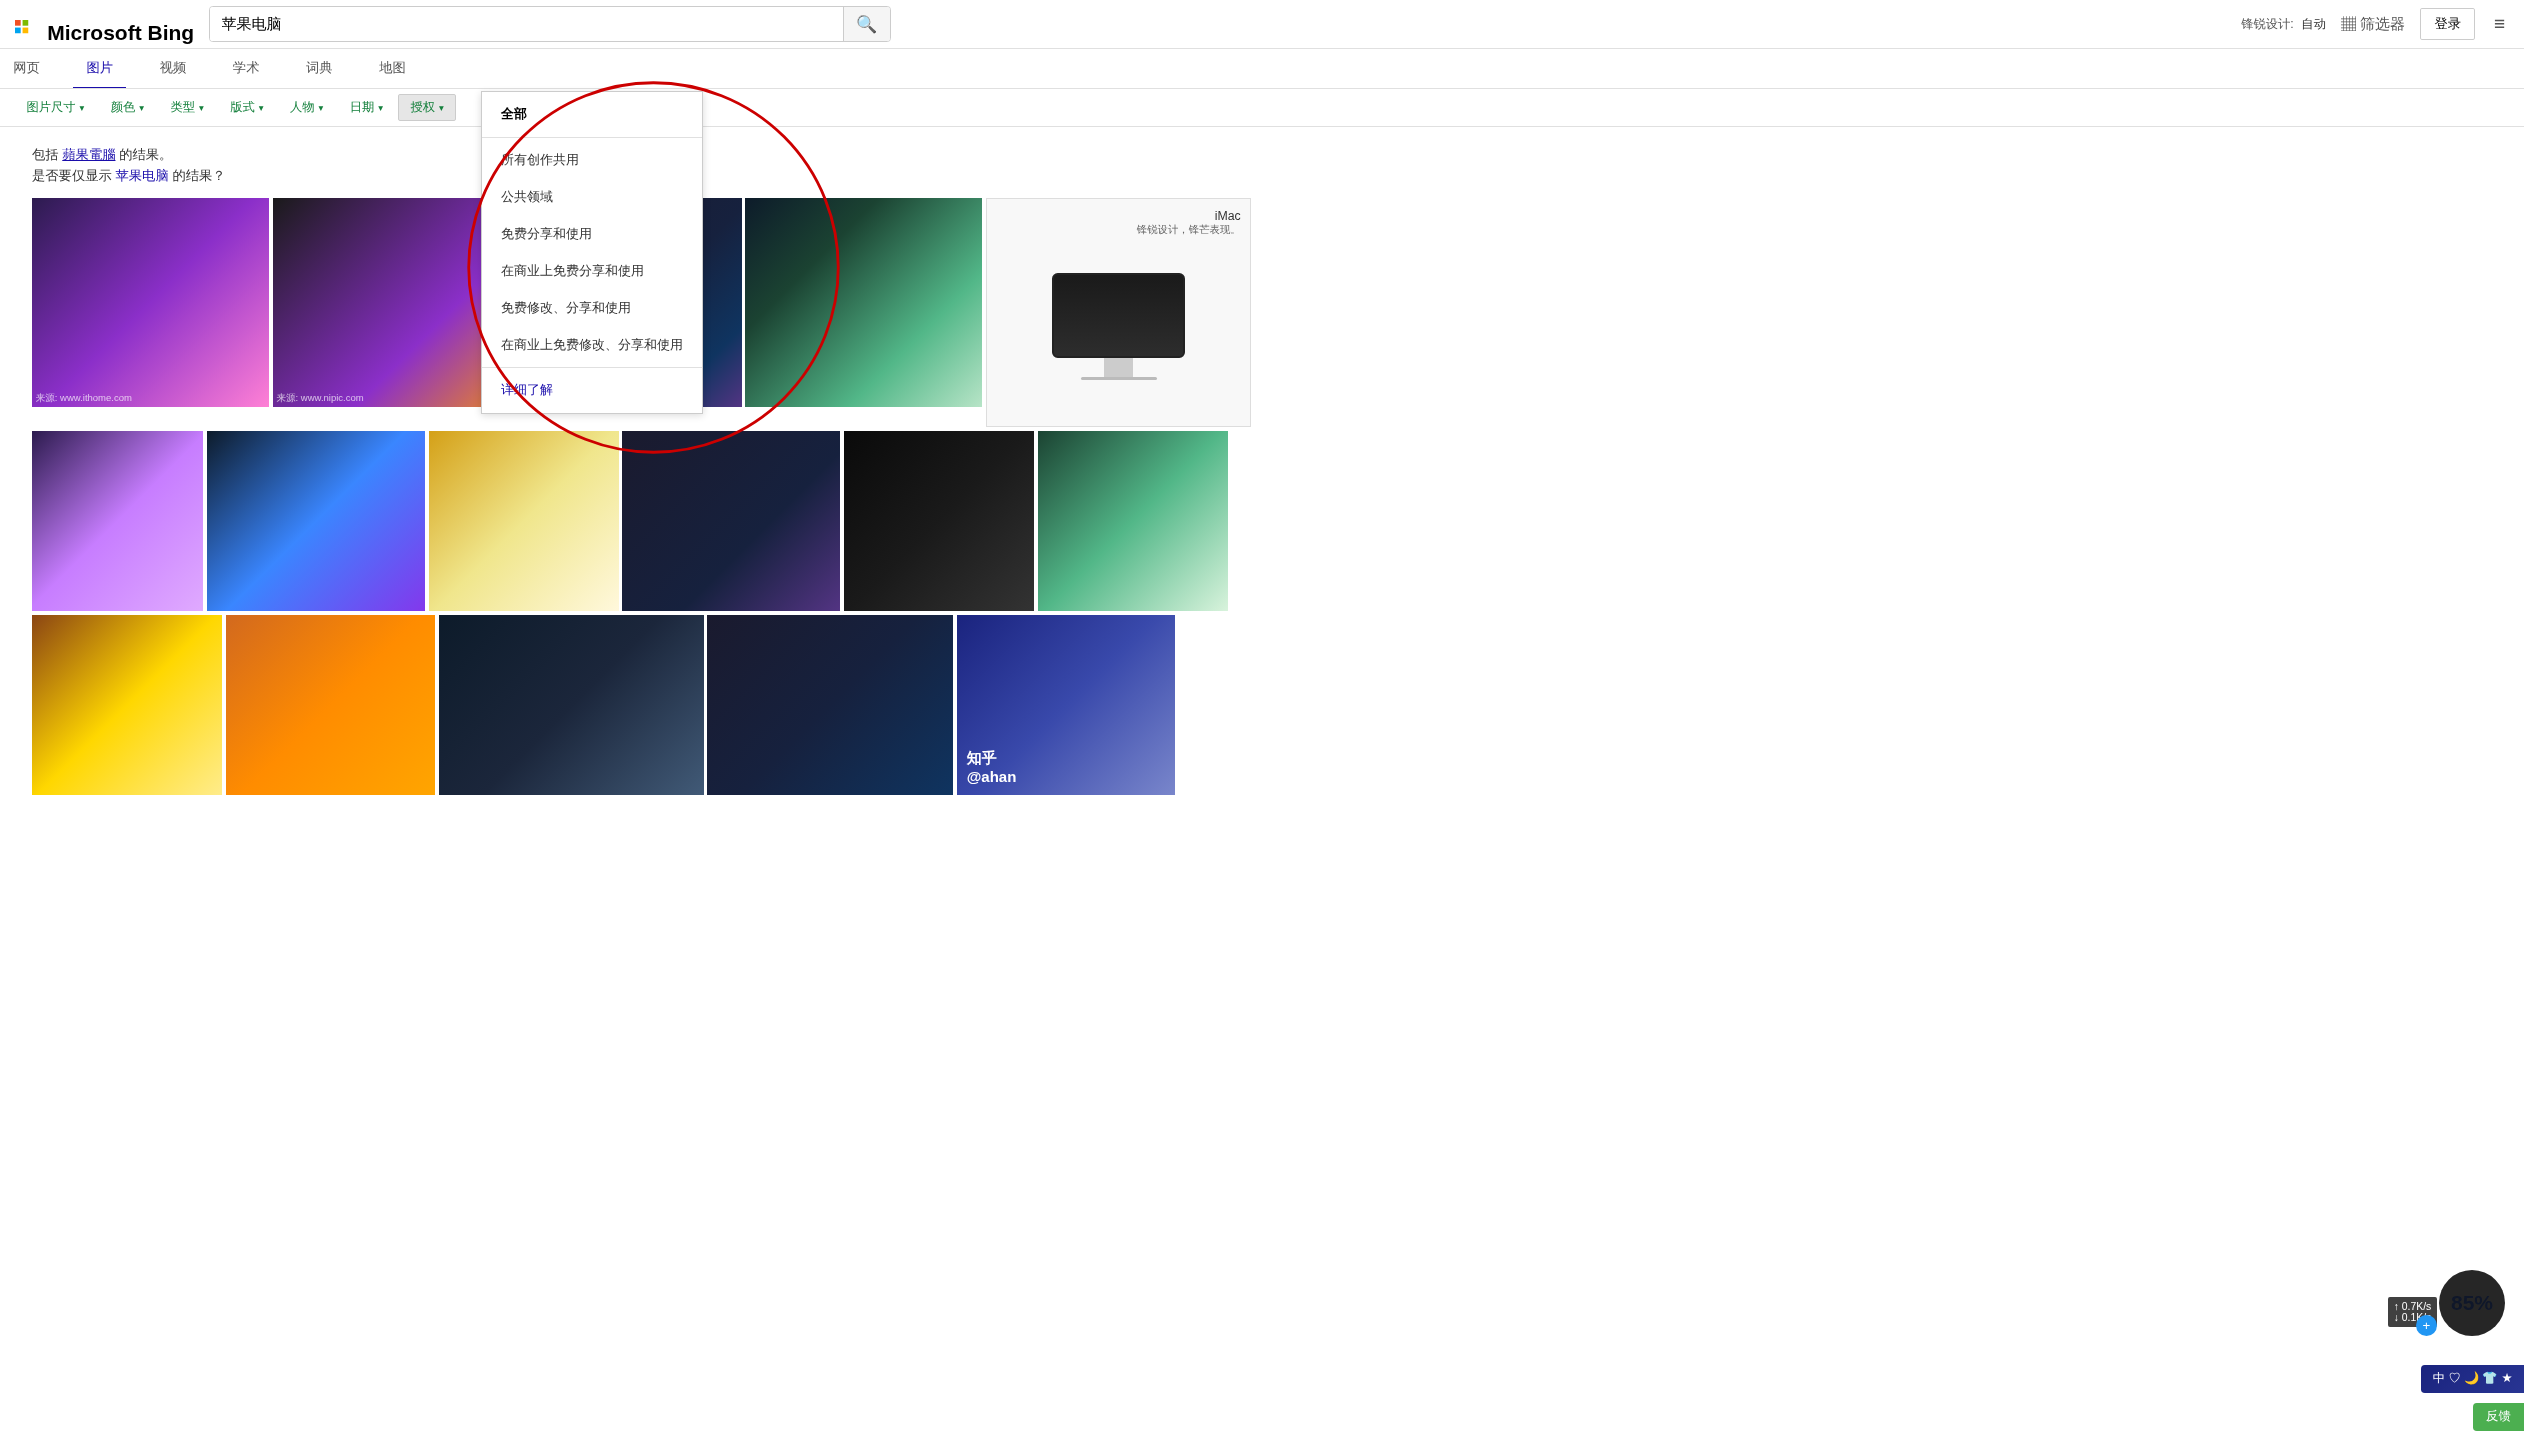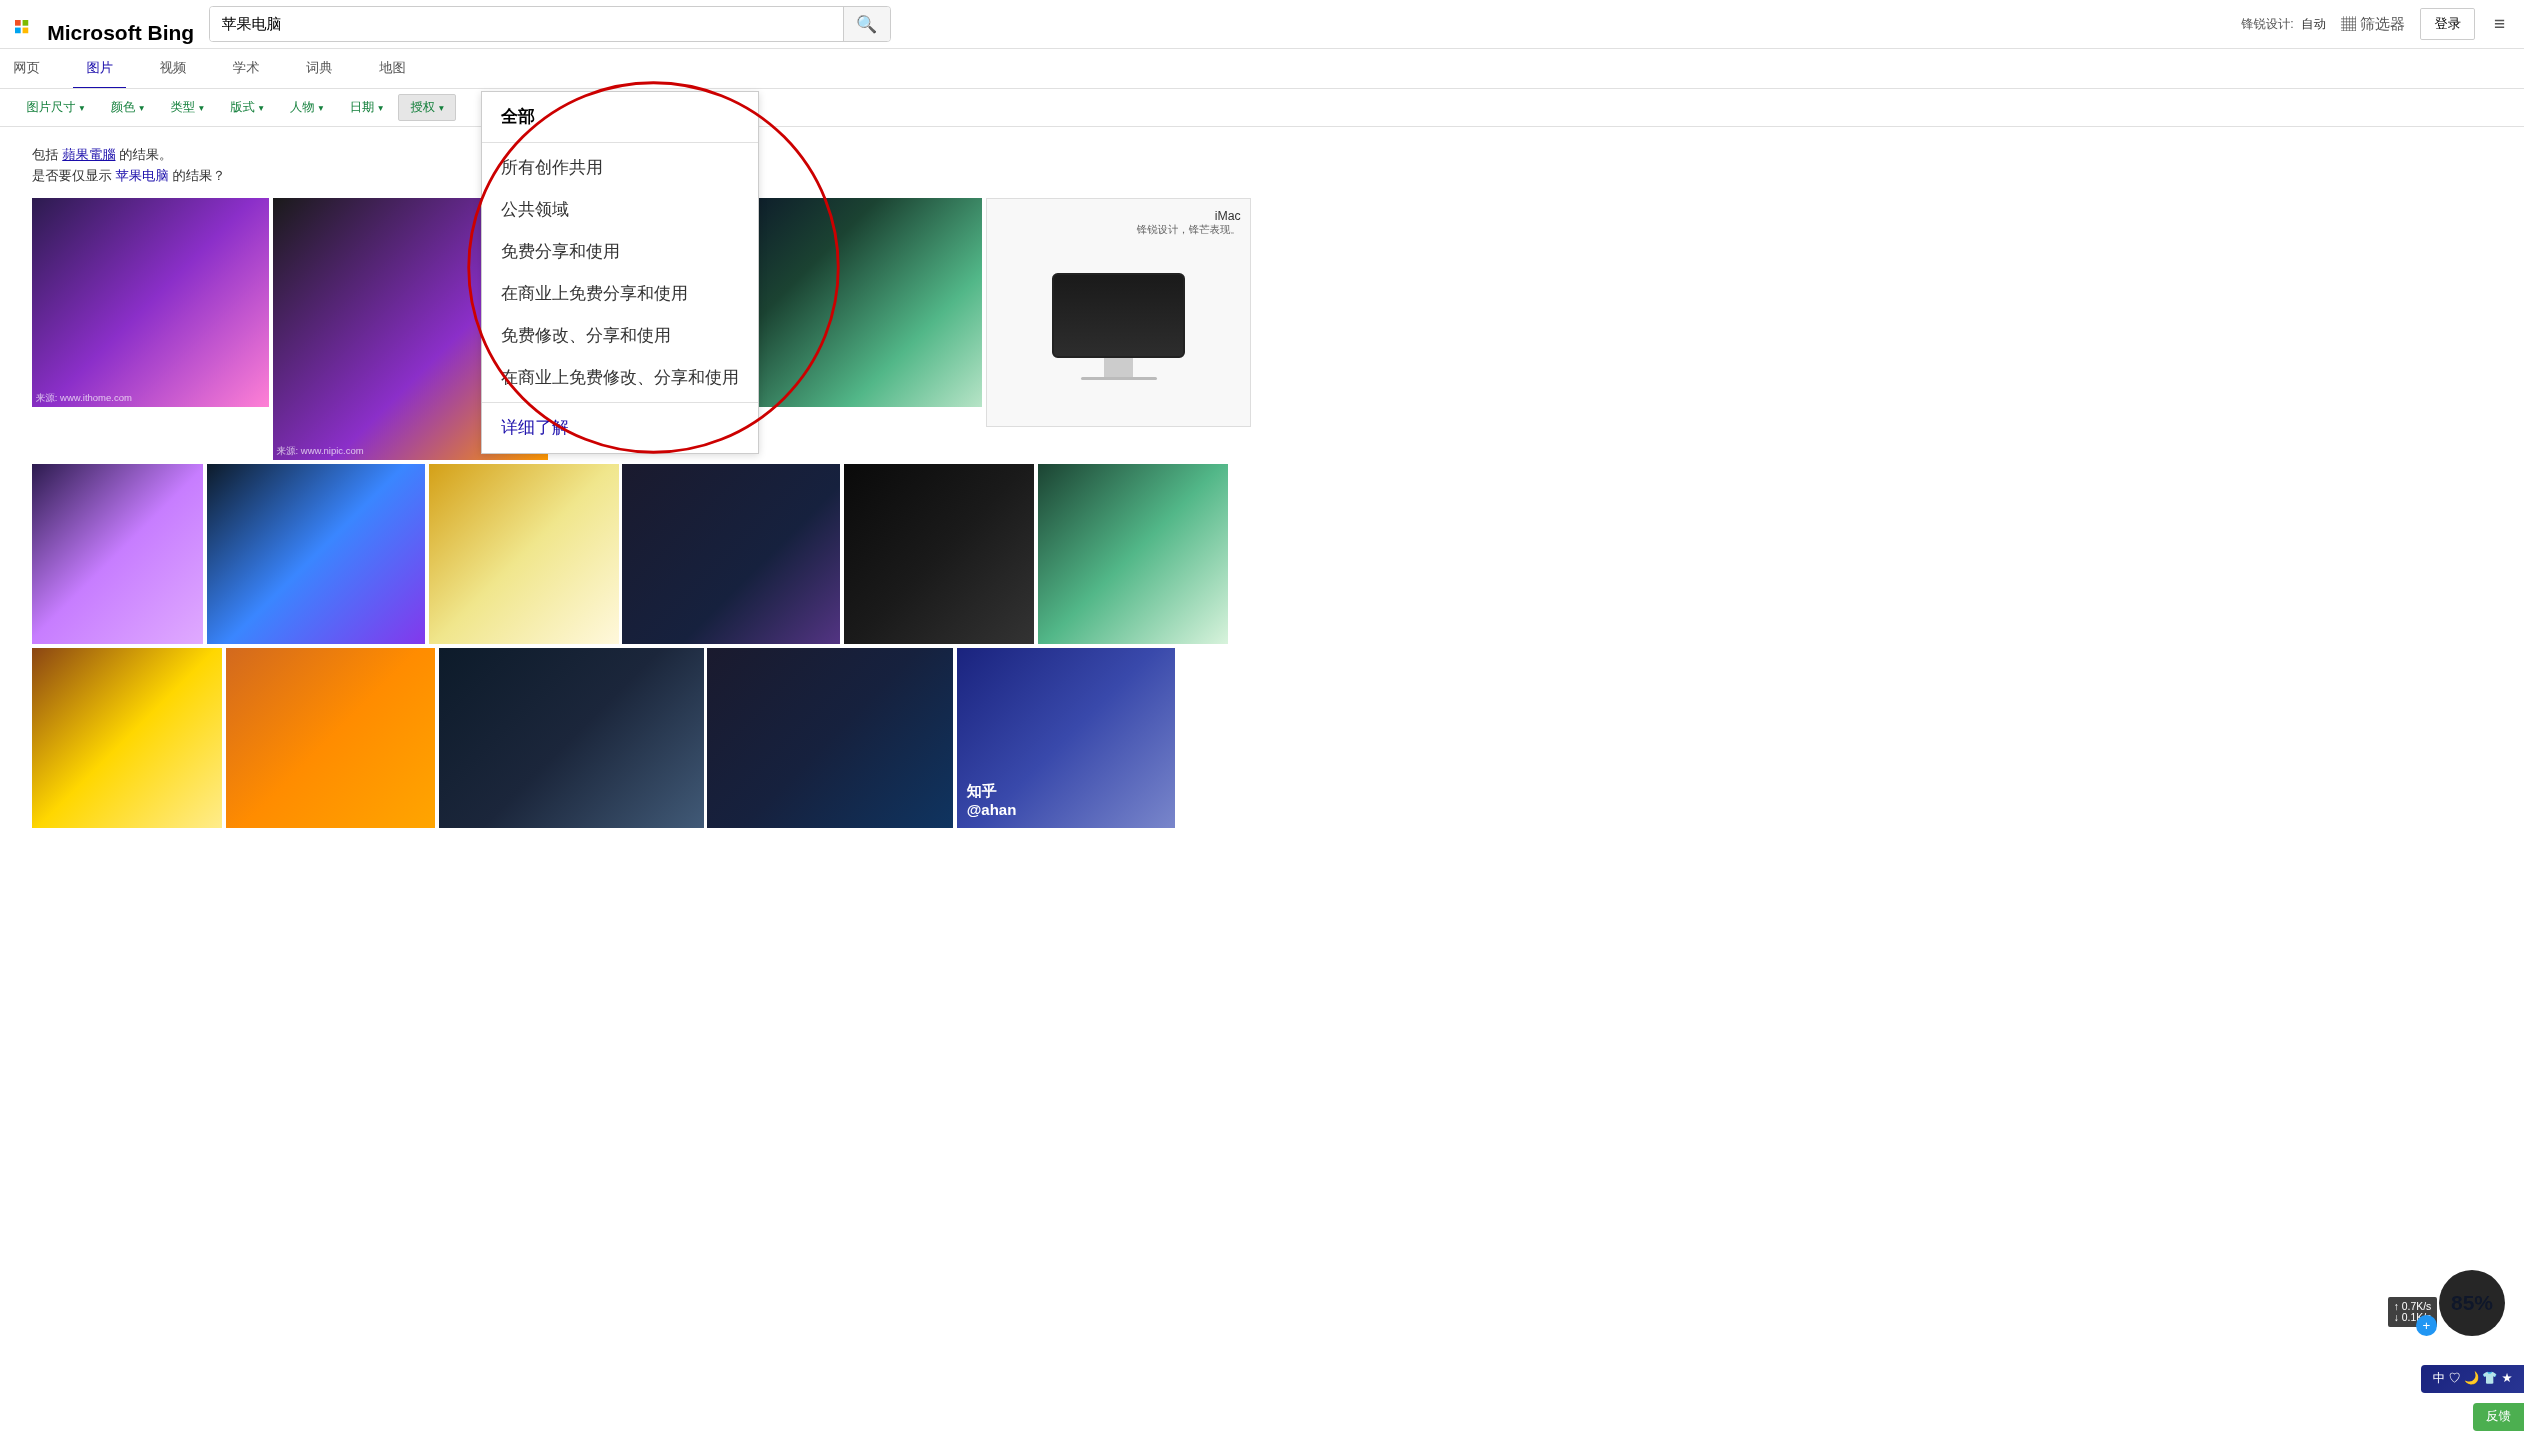--- a/index.html
+++ b/index.html
@@ -205,21 +205,21 @@
       background: #fff;
       border: 0.9px solid #ccc;
       box-shadow: 0 1.9px 7.6px rgba(0,0,0,0.15);
       z-index: 200;
       min-width: 209px;
       padding: 3.8px 0;
     }
     .dropdown-item {
       padding: 9.5px 19px;
       cursor: pointer;
-      font-size: 17px;
+      font-size: 13px;
       color: #333;
     }
     .dropdown-item.selected { font-weight: 600; color: #000; }
     .dropdown-item.link { color: #1a0dab; }
     .dropdown-divider { height: 0.9px; background: #e0e0e0; margin: 3.8px 0; }
 
     
     .speed-widget {
       position: fixed;
       bottom: 114px;
@@ -368,21 +368,21 @@
       <span>是否要仅显示 </span>
       <a href="#">苹果电脑</a>
       <span> 的结果？</span>
     </div>
 
     <div class="image-row">
       <div class="image-item img-1" style="width:237px;height:209px;">
         <div class="image-placeholder"></div>
         <span class="img-source">来源: www.ithome.com</span>
       </div>
-      <div class="image-item img-2" style="width:275px;height:262px;">
+      <div class="image-item img-2" style="width:275px;height:209px;">
         <div class="image-placeholder"></div>
         <span class="img-source">来源: www.nipic.com</span>
       </div>
       <div class="image-item img-3" style="width:190px;height:209px;"></div>
       <div class="image-item img-4" style="width:237px;height:209px;"></div>
       <div class="image-item img-5" style="width:265px;height:229px; background:#f8f8f8;">
         <div style="padding:9.5px; display:flex; flex-direction:column; justify-content:space-between; height:100%;">
           <div style="text-align:right; font-size:12.3px; color:#333;">iMac</div>
           <div style="font-size:10.4px; color:#666; text-align:right;">锋锐设计，锋芒表现。</div>
           <div style="flex:1; display:flex; align-items:center; justify-content:center; margin: 9.5px 0;">

